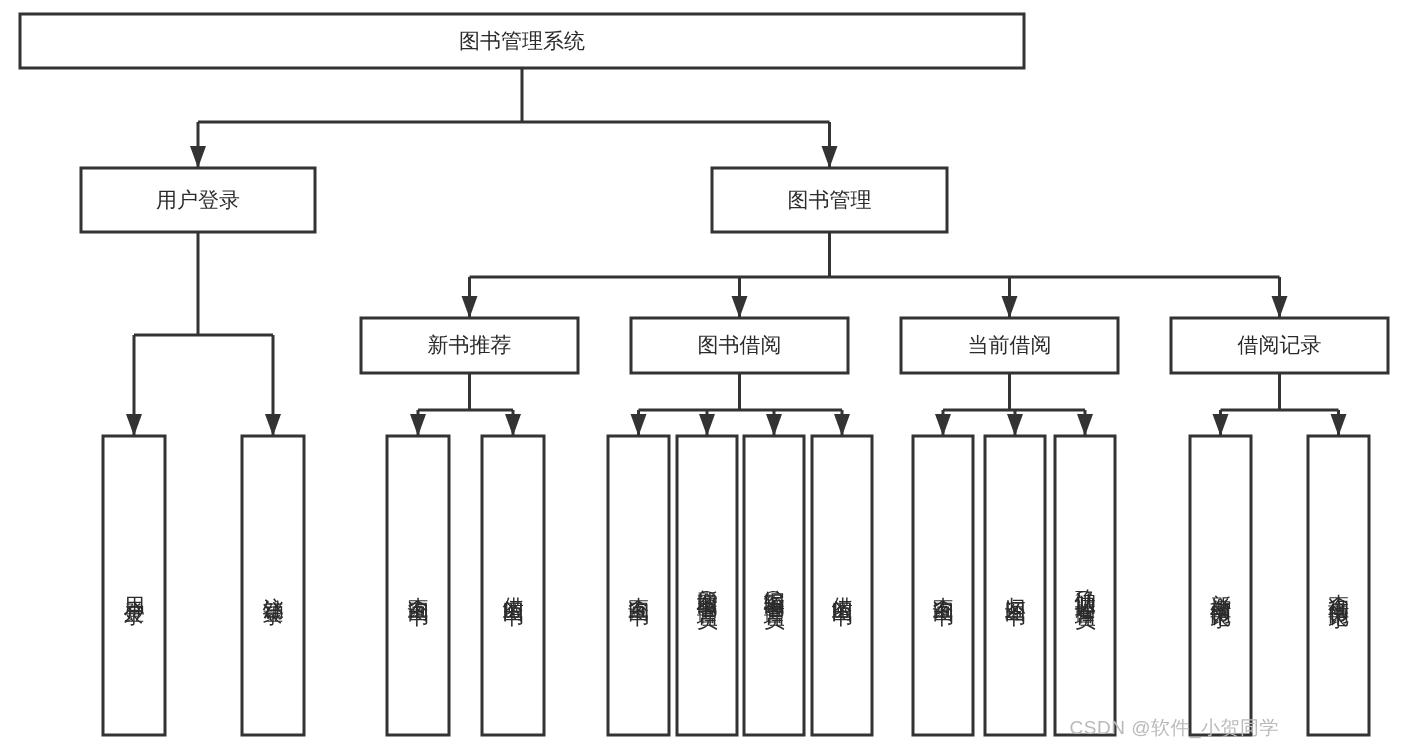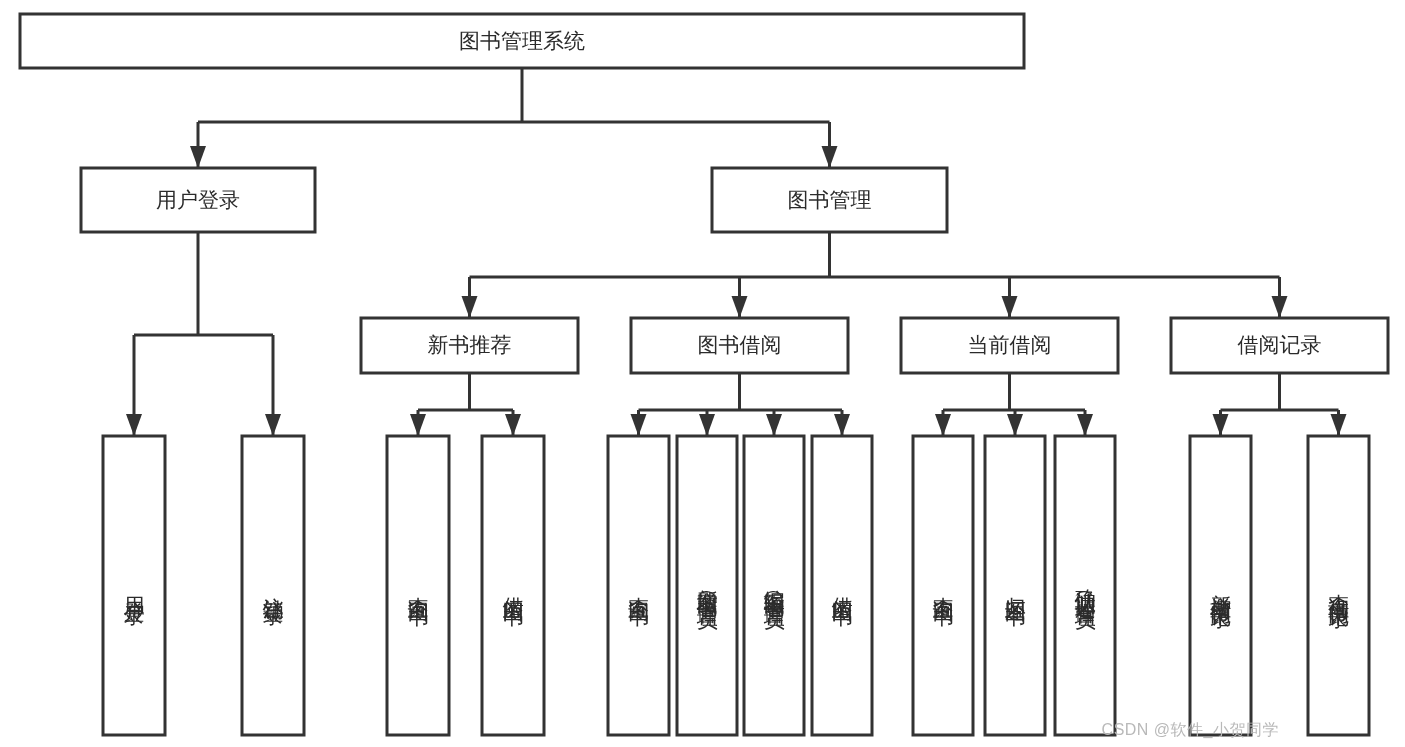--- a/index.html
+++ b/index.html
@@ -62,21 +62,21 @@
     justify-content: center;
     text-align: center;
     white-space: nowrap;
     pointer-events: none;
   }
   .watermark {
     position: absolute;
     right: 12px;
     bottom: 6px;
     font-family: "Liberation Sans", "DejaVu Sans", sans-serif;
-    font-size: 16px;
+    font-size: 19px;
     color: #b9b9b9;
     letter-spacing: 0.5px;
     white-space: nowrap;
   }
 </style>
 </head>
 <body>
 
 <div id="diagram-root">
   <svg class="tree-canvas" viewBox="0 0 1405 747">

